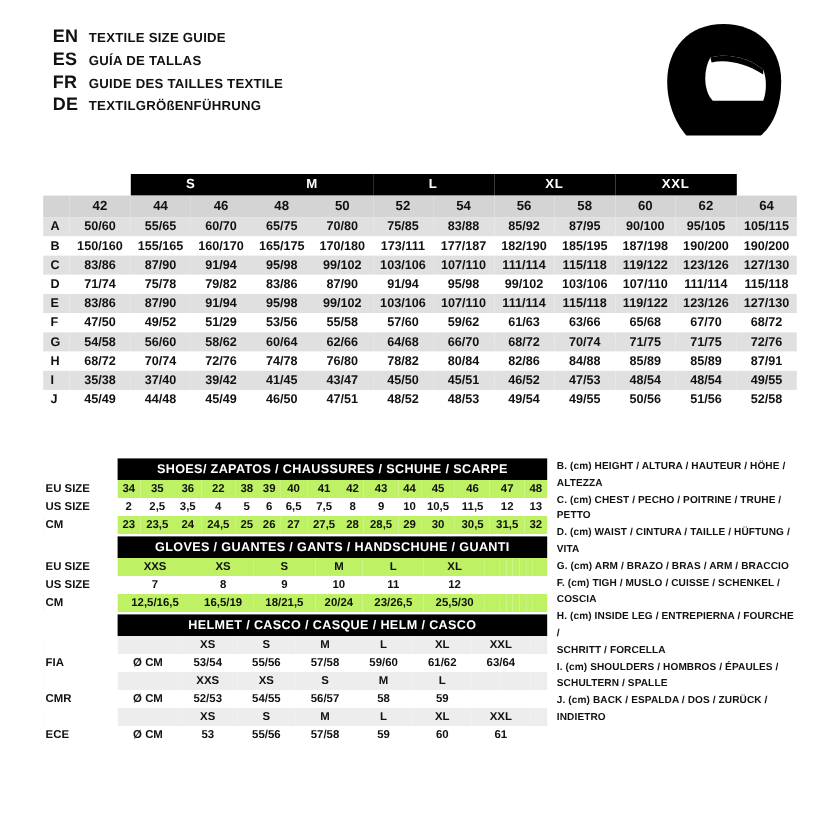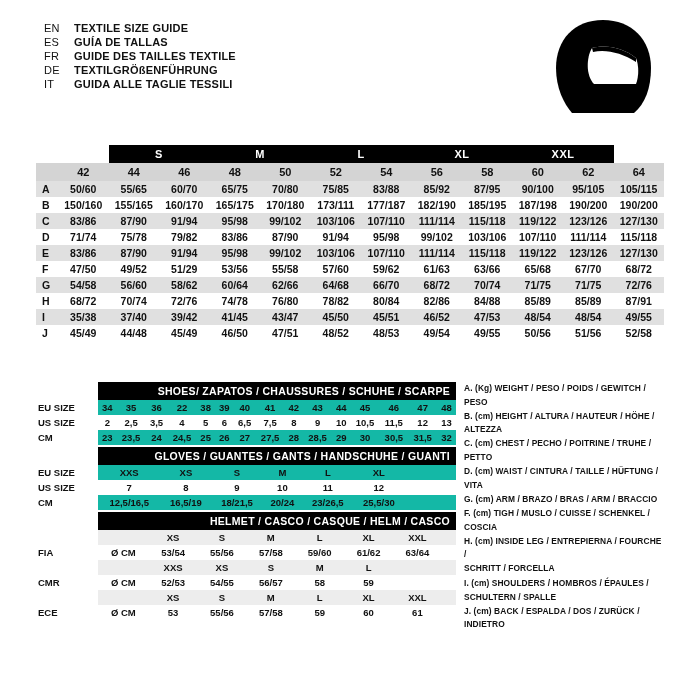--- a/index.html
+++ b/index.html
@@ -22,22 +22,22 @@
     left: 44px; top: 22px;
     width: 420px;
   }
   .lang-row {
     display: flex;
     align-items: baseline;
     margin-bottom: 2px;
   }
   .lang-code {
     width: 30px;
-    font-size: 11px;
-    font-weight: normal;
+    font-size: 15px;
+    font-weight: bold;
     letter-spacing: 0.2px;
   }
   .lang-text {
     font-size: 11px;
     font-weight: bold;
     letter-spacing: 0.2px;
   }
 
   
   .helmet {
@@ -102,26 +102,26 @@
   .sub-table td.lbl {
     width: 62px;
     text-align: left;
     padding-left: 2px;
     background: #ffffff;
     font-size: 9.5px;
   }
   .title-bar td {
     background: #000;
     color: #fff;
-    text-align: right;
+    text-align: center;
     padding: 3px 6px;
     font-size: 10.5px;
     letter-spacing: 0.3px;
   }
-  .gr { background: #14b8a6; margin-top: 35px; }
+  .gr { background: #bef264; margin-top: 35px; }
   .wh { background: #ffffff; }
   .lgr { background: #ededed; }
 
   .legend {
     font-size: 8.4px;
     line-height: 1.62;
     font-weight: bold;
     letter-spacing: 0.1px;
   }
   .legend div { margin-bottom: 0.5px; }
@@ -141,24 +141,20 @@
       <span class="lang-text">GUÍA DE TALLAS</span>
     </div>
     <div class="lang-row">
       <span class="lang-code">FR</span>
       <span class="lang-text">GUIDE DES TAILLES TEXTILE</span>
     </div>
     <div class="lang-row">
       <span class="lang-code">DE</span>
       <span class="lang-text">TEXTILGRÖßENFÜHRUNG</span>
     </div>
-    <div class="lang-row">
-      <span class="lang-code">IT</span>
-      <span class="lang-text">GUIDA ALLE TAGLIE TESSILI</span>
-    </div>
   </div>
 
   <div class="helmet">
     <svg viewBox="0 0 110 100" width="110" height="100" aria-hidden="true">
       <path d="M55 2 C26 2 8 22 8 50 C8 70 16 86 24 95 L86 95 C97 86 103 70 103 50 C103 22 84 2 55 2 Z" fill="#000"></path>
       <path d="M44 30 C58 26 76 30 88 40 C91 48 91 58 88 66 L46 66 C38 58 38 40 44 30 Z" fill="#ffffff"></path>
       <path d="M44 30 C58 26 76 30 88 40 L88 44 C74 35 58 31 45 34 Z" fill="#000"></path>
     </svg>
   </div>
 
@@ -551,21 +547,20 @@
               <td></td>
               <td></td>
             </tr>
           </tbody>
       </table>
 
     </div>
 
     <div class="lower-right">
       <div class="legend" id="legend-list">
-          <div>A. (Kg) WEIGHT / PESO / POIDS / GEWITCH / PESO</div>
           <div>B. (cm) HEIGHT / ALTURA / HAUTEUR / HÖHE / ALTEZZA</div>
           <div>C. (cm) CHEST / PECHO / POITRINE / TRUHE / PETTO</div>
           <div>D. (cm) WAIST / CINTURA / TAILLE / HÜFTUNG / VITA</div>
           <div>G. (cm) ARM / BRAZO / BRAS / ARM / BRACCIO</div>
           <div>F. (cm) TIGH / MUSLO / CUISSE / SCHENKEL / COSCIA</div>
           <div>H. (cm) INSIDE LEG / ENTREPIERNA / FOURCHE /</div>
           <div>SCHRITT / FORCELLA</div>
           <div>I. (cm) SHOULDERS / HOMBROS / ÉPAULES /</div>
           <div>SCHULTERN / SPALLE</div>
           <div>J. (cm) BACK / ESPALDA / DOS / ZURÜCK / INDIETRO</div>

